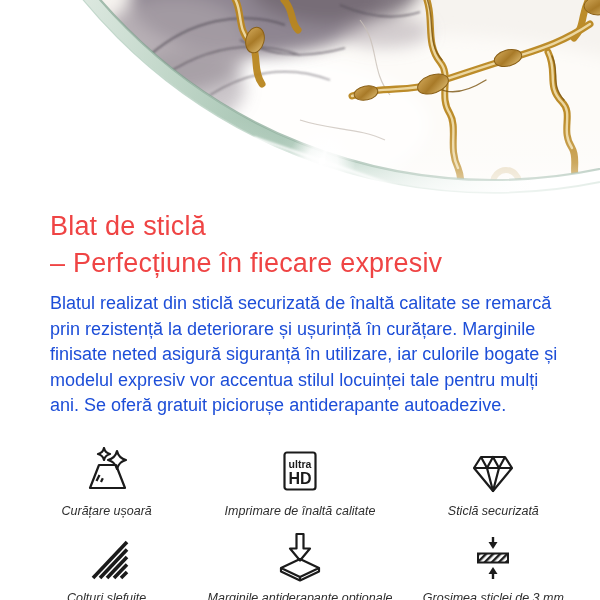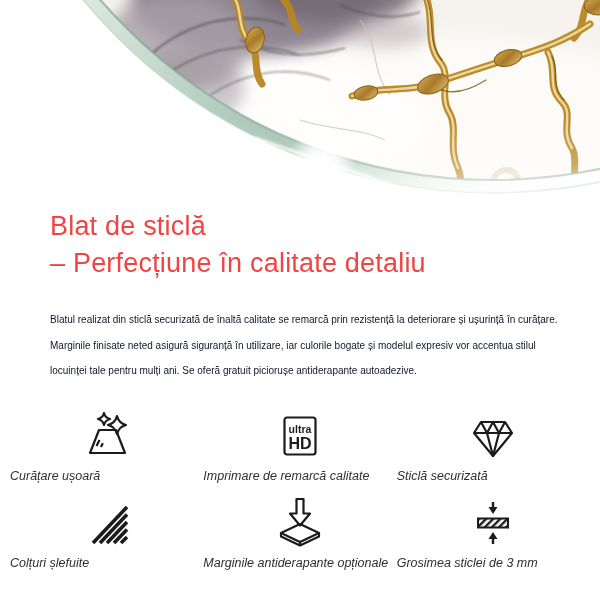--- a/index.html
+++ b/index.html
@@ -15,33 +15,33 @@
   h1{
     font-family:Liberation Sans, sans-serif;
     font-weight:400;
     font-size:27px;
     line-height:37px;
     color:#ef4444;
     letter-spacing:.2px;
     margin:0;
   }
   .desc{
-    font-size:10px;
+    font-size:18px;
     line-height:25.5px;
-    color:#0f172a;
-    margin:25px 0 0;
+    color:#1d4ed8;
+    margin:9px 0 0;
     max-width:528px;
   }
   .features{
     display:grid;
     grid-template-columns:1fr 1fr 1fr;
     row-gap:14px;
     margin:26px 10px 0;
   }
-  .feature{display:flex;flex-direction:column;}
+  .feature{display:flex;flex-direction:column;align-items:center;}
   .ficon{height:50px;display:flex;align-items:flex-end;justify-content:center;}
   .flabel{
     margin-top:9px;
     font-size:12.5px;
     color:#2e2e2e;
     white-space:nowrap;
     font-style:italic;
   }
   .ic{stroke:#1b1b1b;fill:none;stroke-width:2.2;stroke-linejoin:round;}
 </style>
@@ -158,21 +158,21 @@
     </g>
     <circle cx="322" cy="161" r="3.5" fill="#ffffff"></circle>
   </g>
 
   <rect x="0" y="118" width="600" height="112" fill="url(#fadeB)"></rect>
 </svg>
 
 <div class="content">
   <h1>
     <span>Blat de sticlă</span><br>
-    <span>– Perfecțiune în calitate detaliu</span>
+    <span>– Perfecțiune în fiecare expresiv</span>
   </h1>
   <p class="desc">Blatul realizat din sticlă securizată de înaltă calitate se remarcă prin rezistență la deteriorare și ușurință în curățare. Marginile finisate neted asigură siguranță în utilizare, iar culorile bogate și modelul expresiv vor accentua stilul locuinței tale pentru mulți ani. Se oferă gratuit piciorușe antiderapante autoadezive.</p>
 </div>
 
 <div class="features">
 
   <div class="feature">
     <div class="ficon">
       <svg width="48" height="48" viewBox="0 0 48 48">
         <path class="ic" d="M7,41 L16,18 L33,18 L42,41 Z"></path>
@@ -186,21 +186,21 @@
   </div>
 
   <div class="feature">
     <div class="ficon">
       <svg width="48" height="48" viewBox="0 0 48 48">
         <rect class="ic" x="8.5" y="5.5" width="31" height="37" rx="2.5" stroke-width="2.6"></rect>
         <text x="24" y="20.5" text-anchor="middle" font-family="Liberation Sans, sans-serif" font-size="10.5" font-weight="600" fill="#1b1b1b">ultra</text>
         <text x="24" y="37" text-anchor="middle" font-family="Liberation Sans, sans-serif" font-size="16" font-weight="700" fill="#1b1b1b">HD</text>
       </svg>
     </div>
-    <div class="flabel">Imprimare de remarcă calitate</div>
+    <div class="flabel">Imprimare de înaltă calitate</div>
   </div>
 
   <div class="feature">
     <div class="ficon">
       <svg width="48" height="48" viewBox="0 0 48 48">
         <path class="ic" d="M12,10 L36,10 L43,21 L24,44 L5,21 Z"></path>
         <path class="ic" d="M5,21 L43,21"></path>
         <path class="ic" d="M12,10 L18,21 L24,10 L30,21 L36,10"></path>
         <path class="ic" d="M18,21 L24,44 L30,21"></path>
       </svg>

